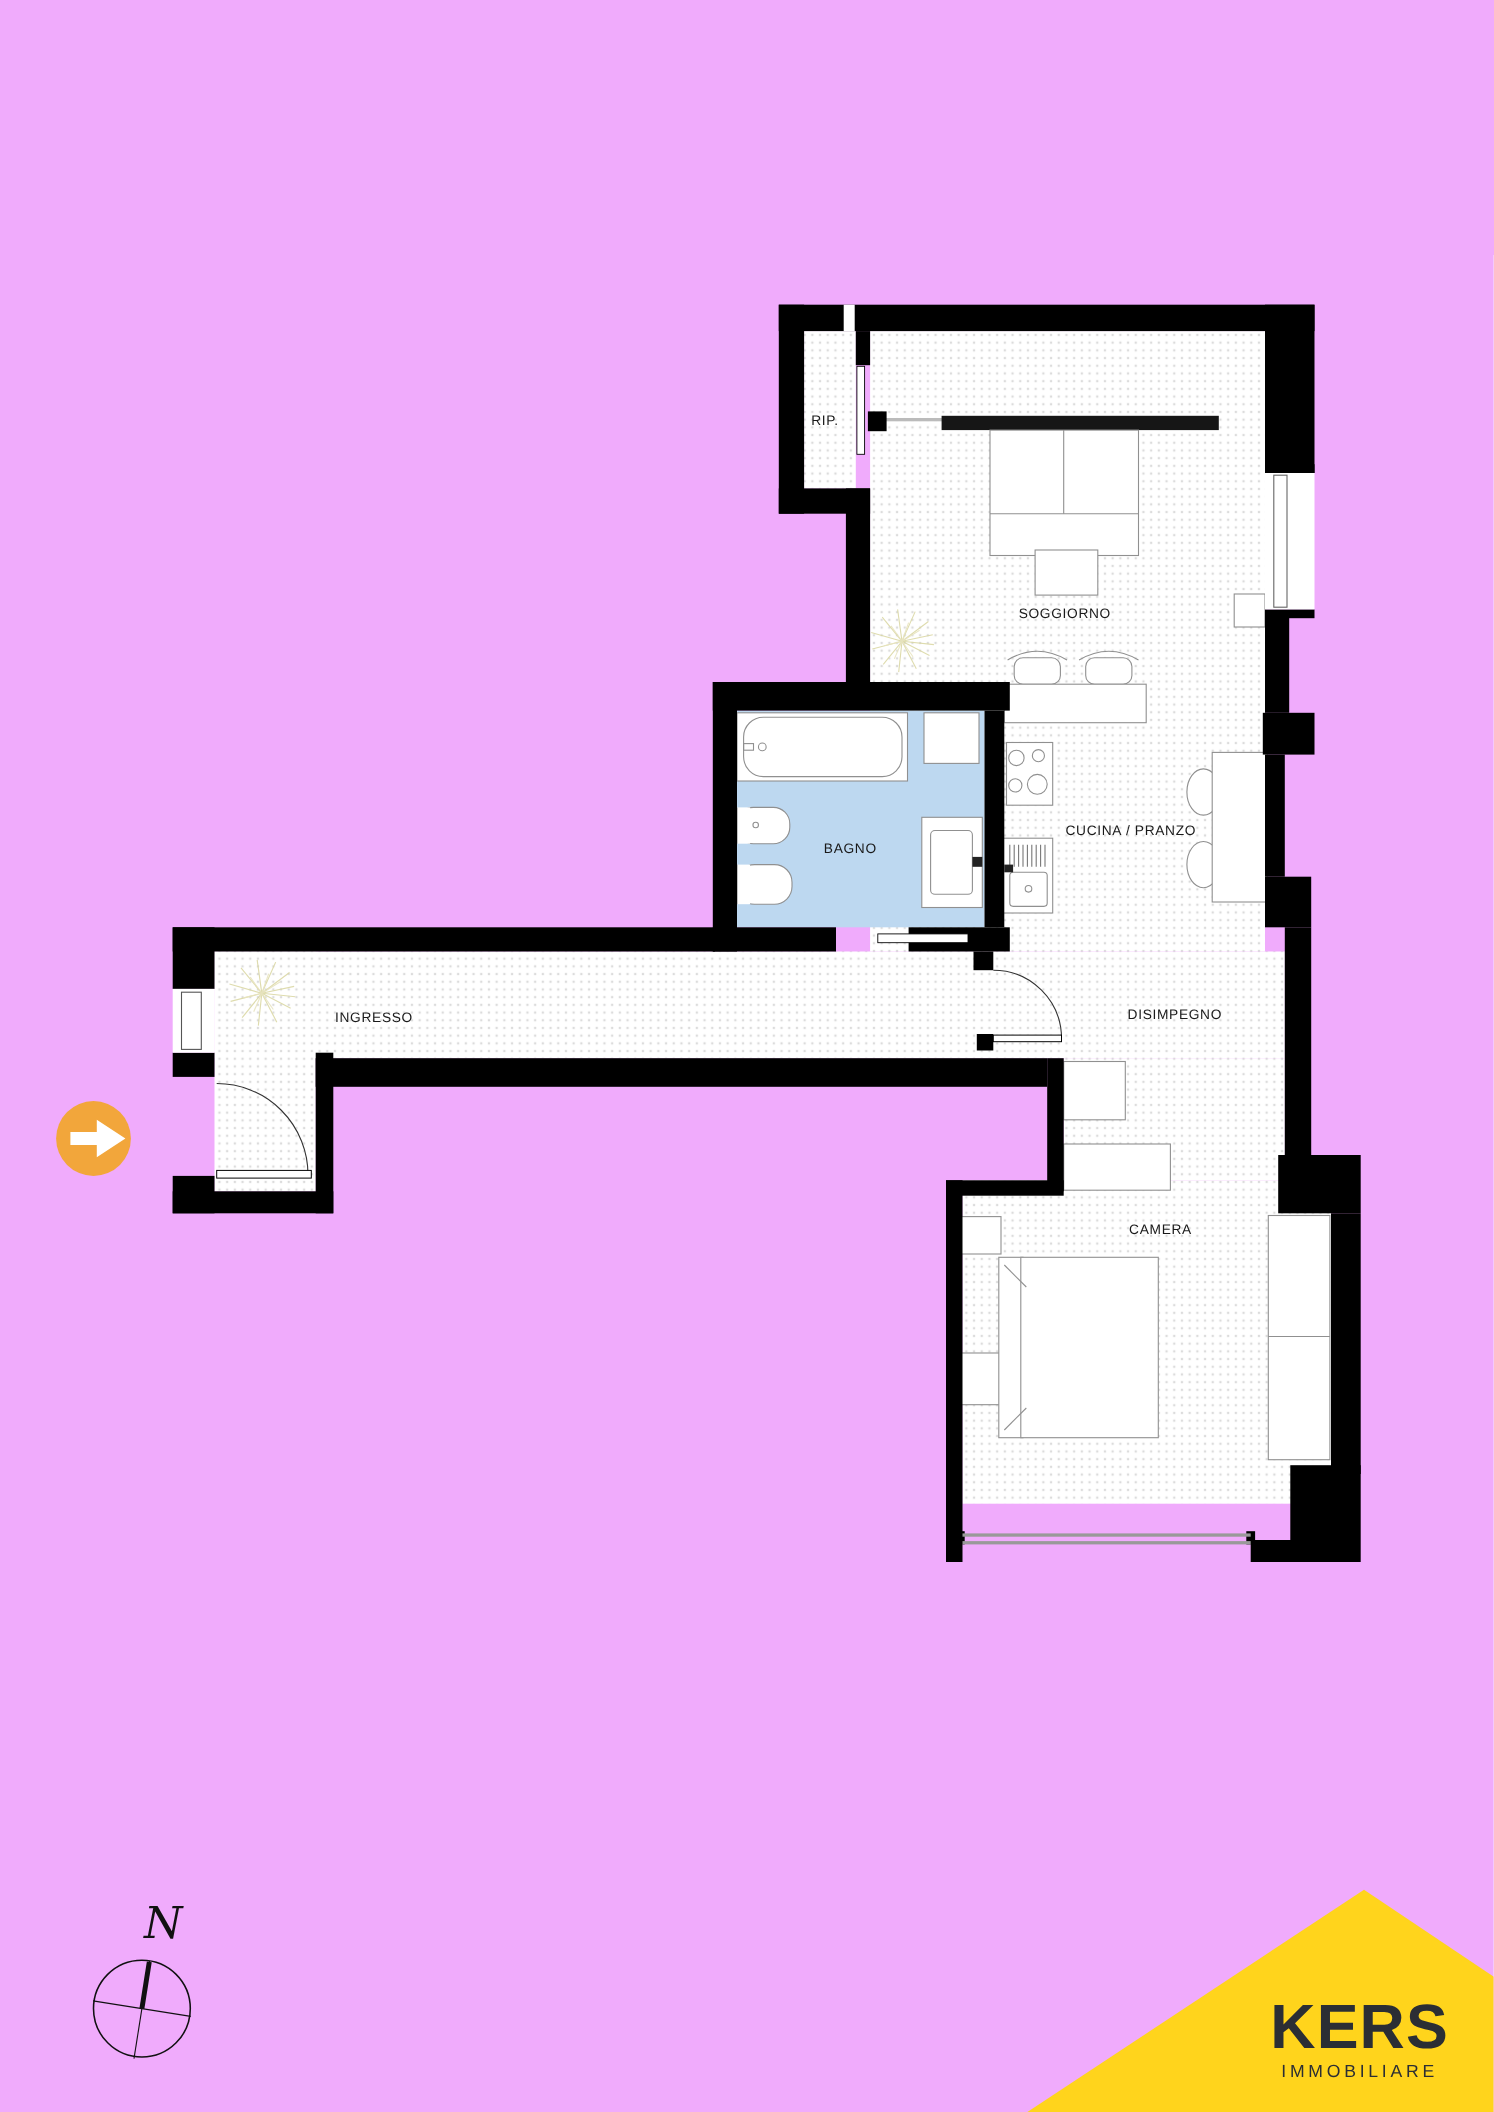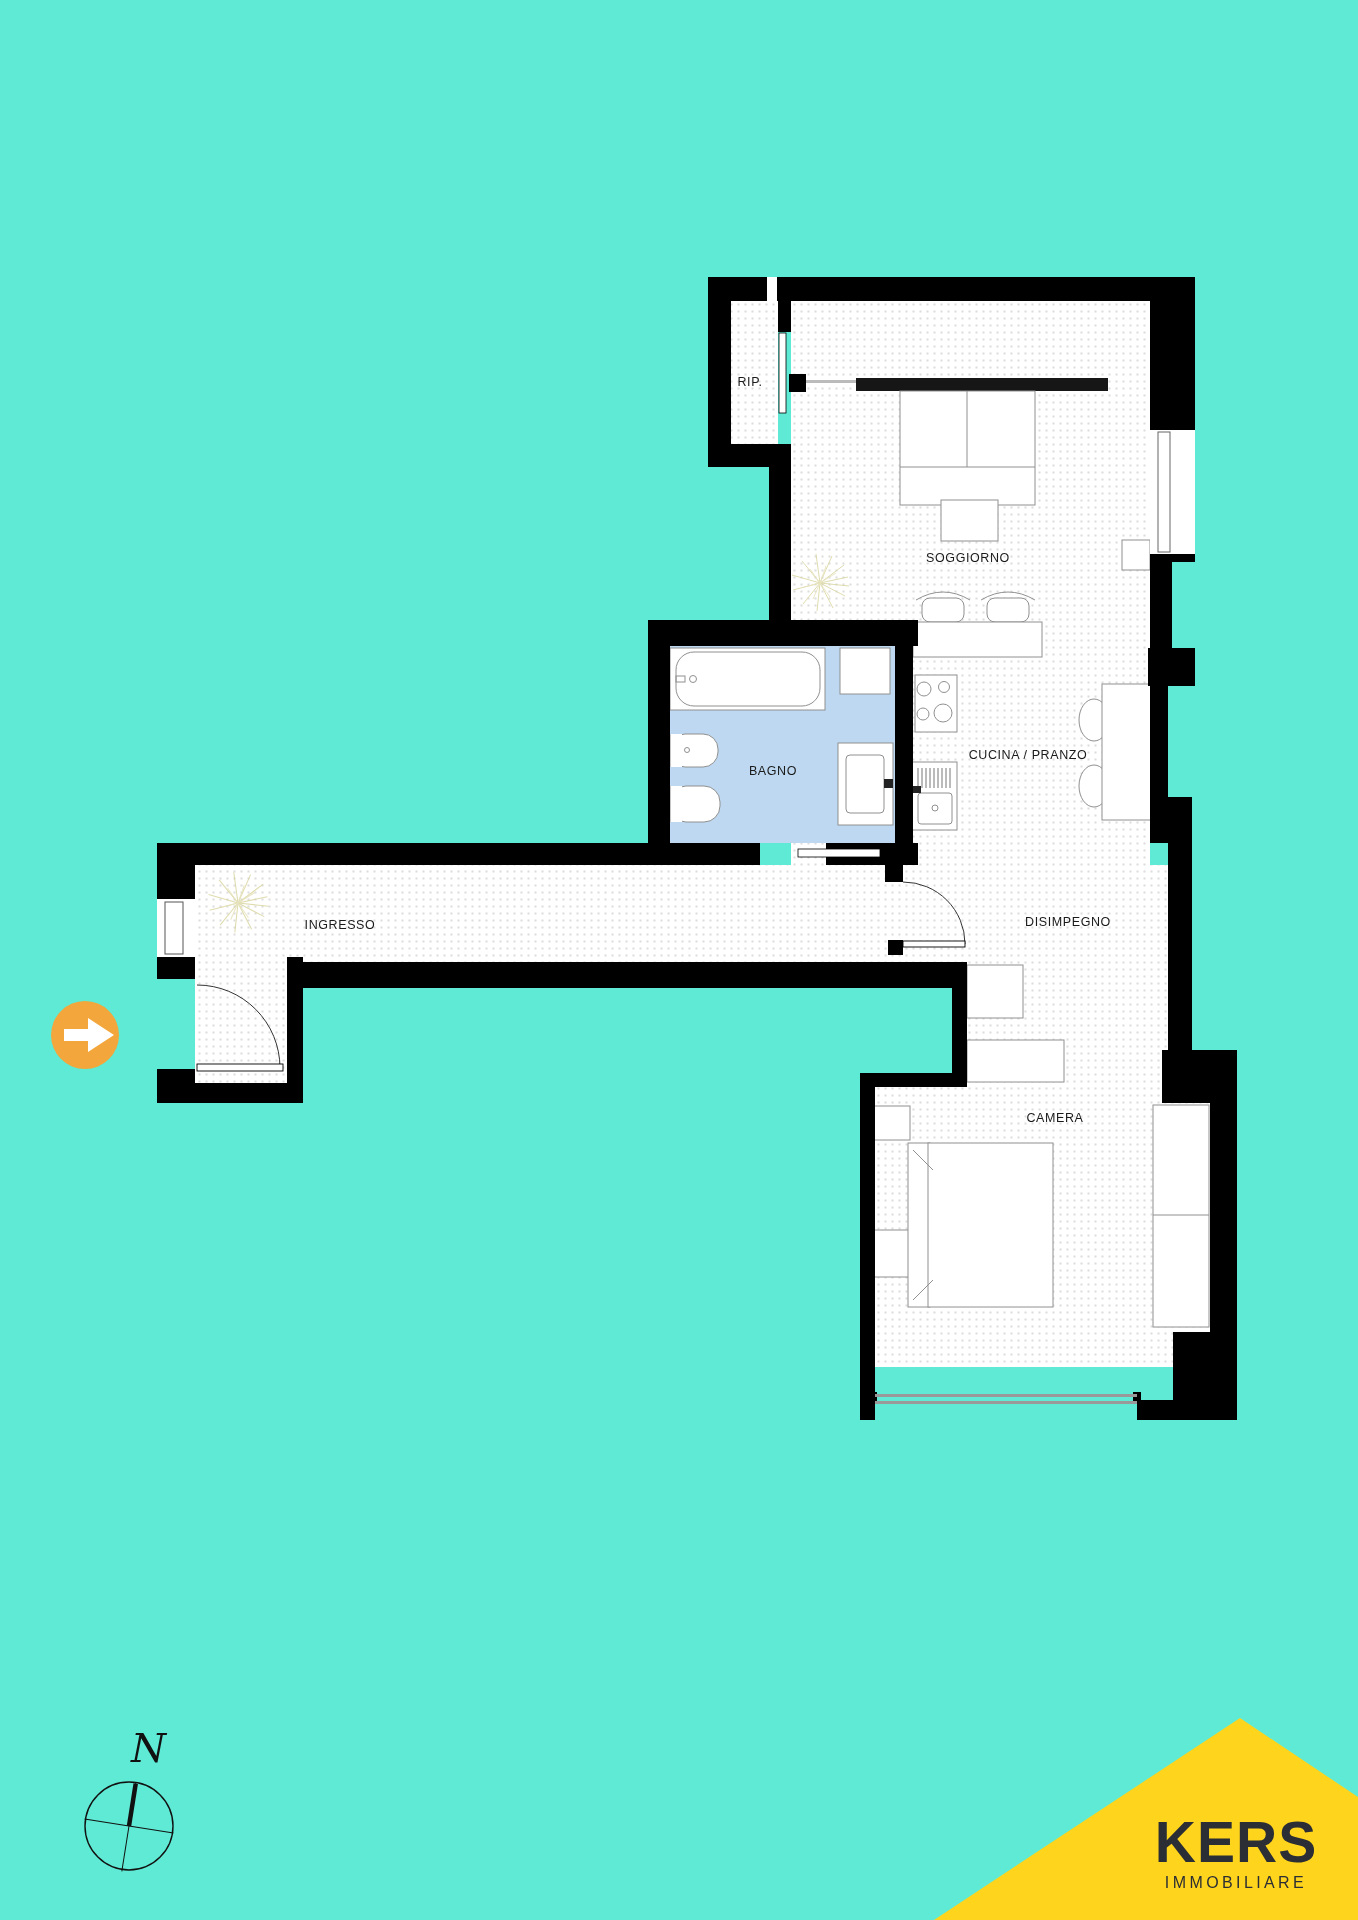--- a/index.html
+++ b/index.html
@@ -1,16 +1,16 @@
 <!DOCTYPE html>
 <html><head>
 <meta charset="utf-8">
 <style>
   html,body{margin:0;padding:0;background:#ffffff;}
-  #stage{position:relative;width:1358px;height:1920px;background:#5eead4;overflow:hidden;
+  #stage{position:relative;width:1358px;height:1920px;background:#f0abfc;overflow:hidden;
          font-family:"Liberation Sans", sans-serif;}
   svg{display:block}
   text{font-family:"Liberation Sans", sans-serif;}
   .room-label{font-size:12.5px;fill:#1a1a1a;letter-spacing:0.6px;}
   .compass-n{font-family:"DejaVu Serif", serif;font-style:italic;font-size:40px;fill:#111;}
   .logo-main{font-size:57px;font-weight:bold;fill:#2b2e34;letter-spacing:1px;}
   .logo-sub{font-size:16px;fill:#2b2e34;letter-spacing:3.4px;}
 </style>
 </head>
 <body>

